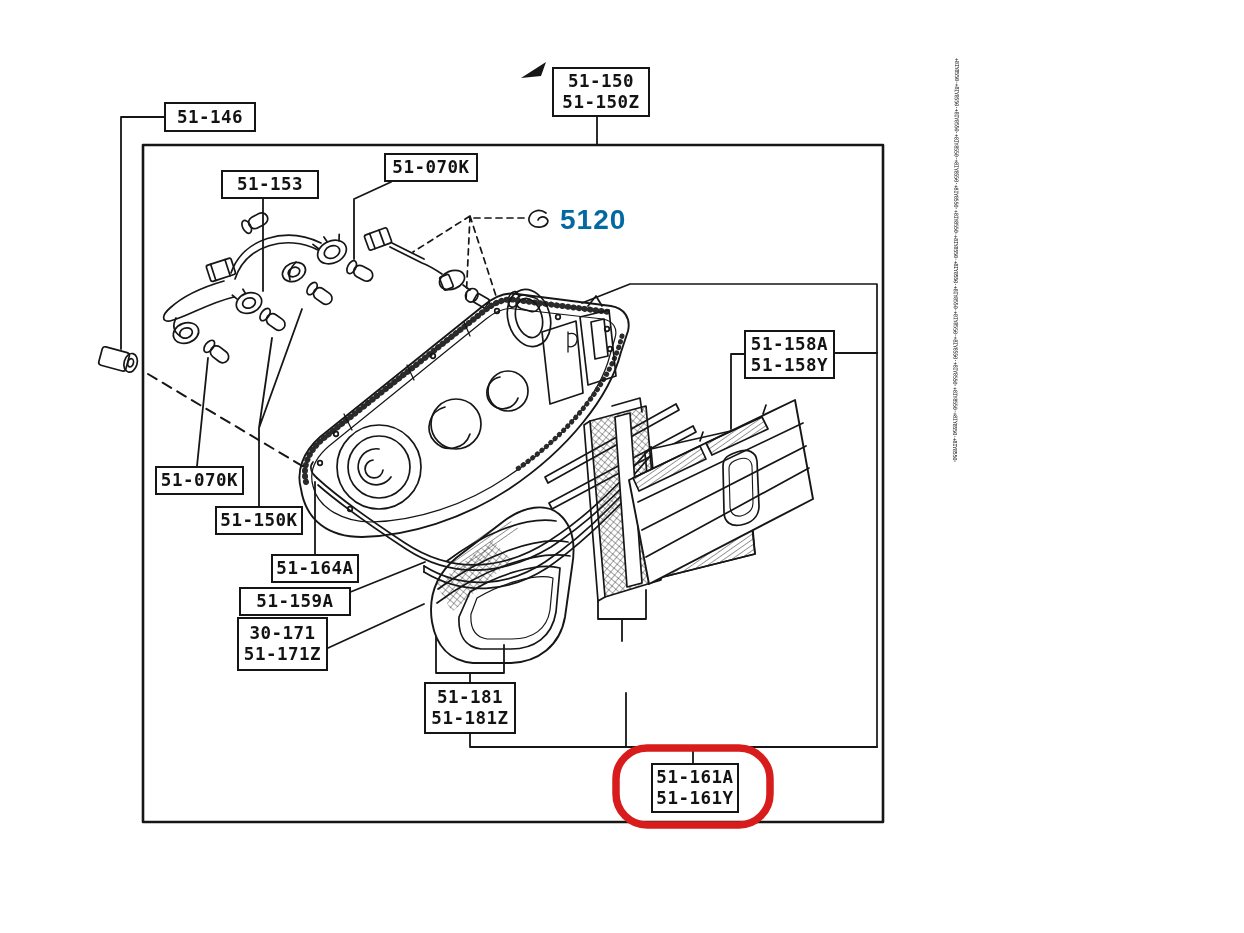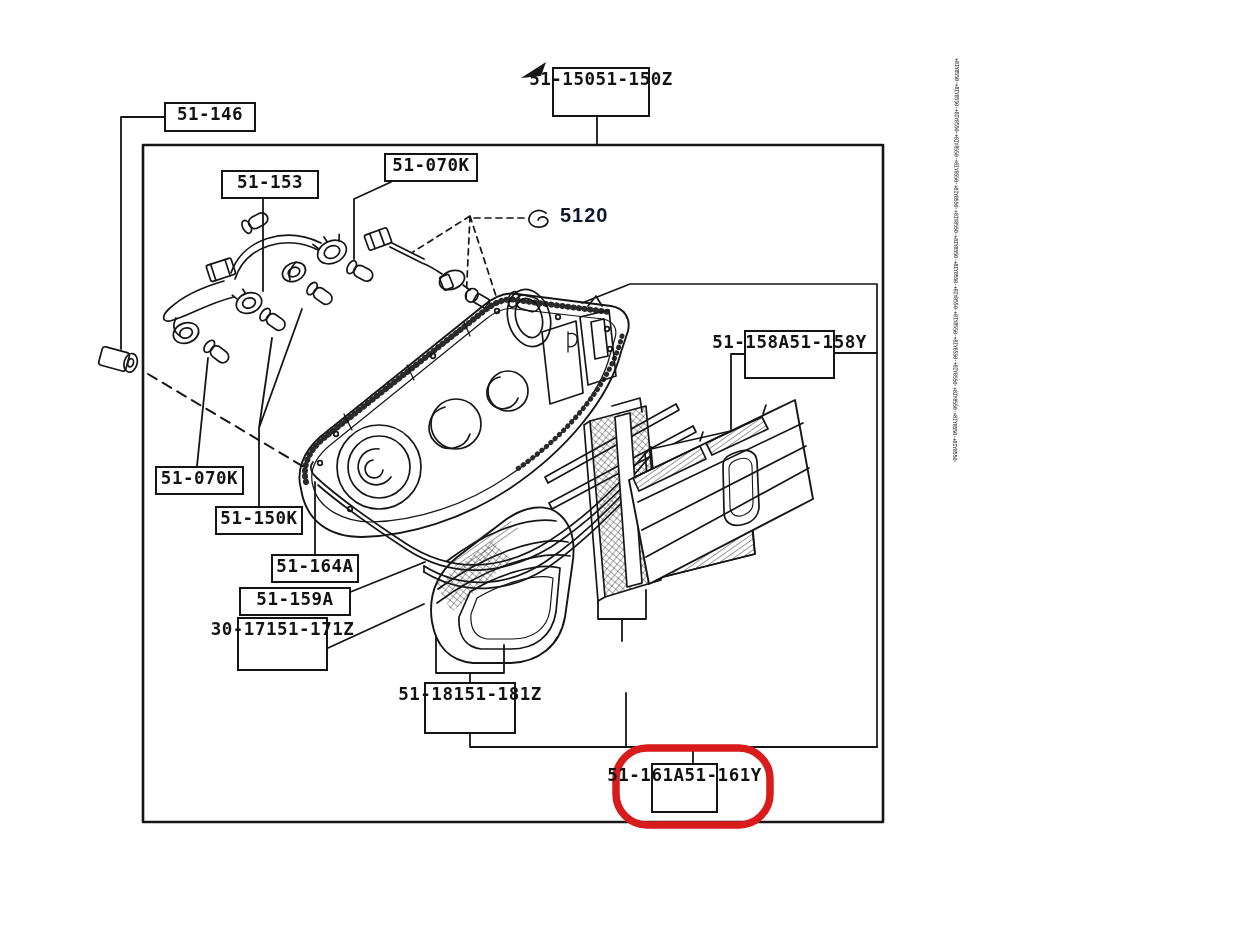--- a/index.html
+++ b/index.html
@@ -1,24 +1,24 @@
 <!DOCTYPE html>
 <html><head>
 <meta charset="utf-8">
 <style>
   html,body{margin:0;padding:0;background:#ffffff;}
   .stage{position:relative;width:1244px;height:933px;background:#ffffff;overflow:hidden;
          font-family:"DejaVu Sans Mono","Liberation Mono",monospace;}
   svg.art{position:absolute;left:0;top:0;}
   .plabel{position:absolute;box-sizing:border-box;border:2.6px solid #151515;background:#fff;
           color:#131313;font-weight:700;font-size:17.5px;letter-spacing:.5px;text-align:center;
-          display:flex;flex-direction:row;justify-content:center;z-index:3;}
+          display:flex;flex-direction:column;justify-content:center;z-index:3;}
   .plabel span{display:block;line-height:21px;white-space:nowrap;}
   .callout{position:absolute;font-family:"Liberation Sans",sans-serif;font-weight:700;
-           font-size:20px;letter-spacing:1px;color:#0f172a;z-index:3;}
+           font-size:28px;letter-spacing:1px;color:#0369a1;z-index:3;}
   .edge-strip{position:absolute;left:945px;top:58px;height:778px;width:13px;overflow:hidden;
               writing-mode:vertical-rl;font-family:"DejaVu Sans Mono",monospace;font-size:5.5px;
               line-height:7px;letter-spacing:-.5px;color:#161616;transform:rotate(.3deg);z-index:2;}
 </style>
 </head>
 <body>
 
 <div class="stage">
 
 <svg class="art" width="1244" height="933" viewBox="0 0 1244 933">
@@ -263,21 +263,21 @@
       <span>51-159A</span>
     </div>
 <div class="plabel" style="left:237px;top:617px;width:91px;height:54px">
       <span>30-171</span>
       <span>51-171Z</span>
     </div>
 <div class="plabel" style="left:424px;top:682px;width:92px;height:52px">
       <span>51-181</span>
       <span>51-181Z</span>
     </div>
-<div class="plabel" style="left:651px;top:763px;width:67px;height:50px">
+<div class="plabel" style="left:651px;top:763px;width:88px;height:50px">
       <span>51-161A</span>
       <span>51-161Y</span>
     </div>
 
 <div class="callout" style="left:560px;top:204px">5120</div>
 
 <div class="edge-strip">+8IY8550·+8IY8550·+8IY8550·+8IY8550·+8IY8550·+8IY8550·+8IY8550·+8IY8550·+8IY8550·+8IY8550·+8IY8550·+8IY8550·+8IY8550·+8IY8550·+8IY8550·+8IY8550·</div>
 
 </div>
 

